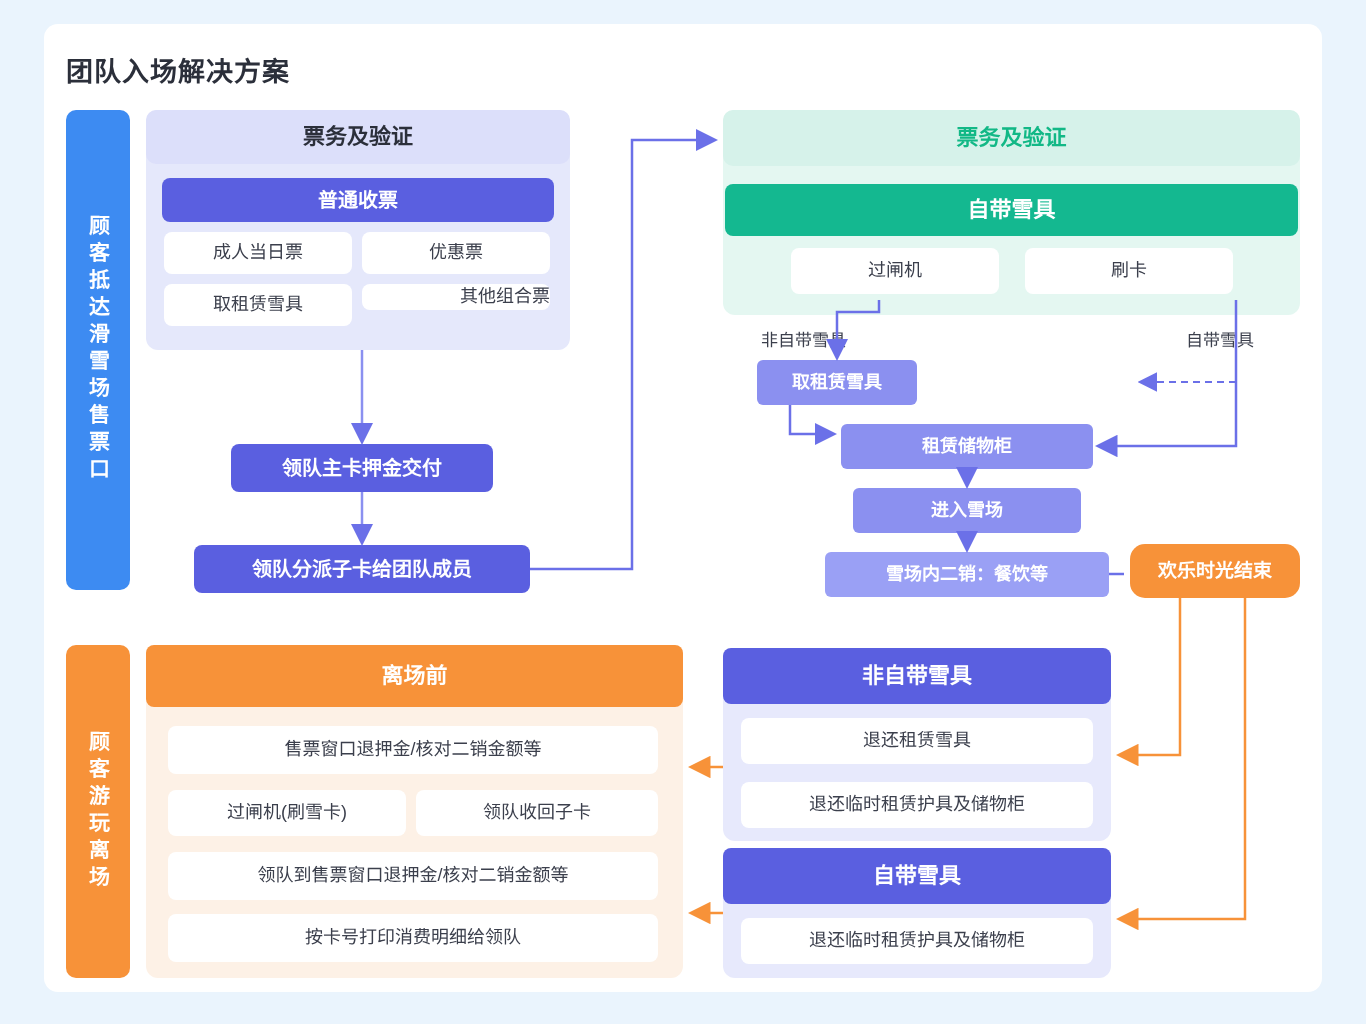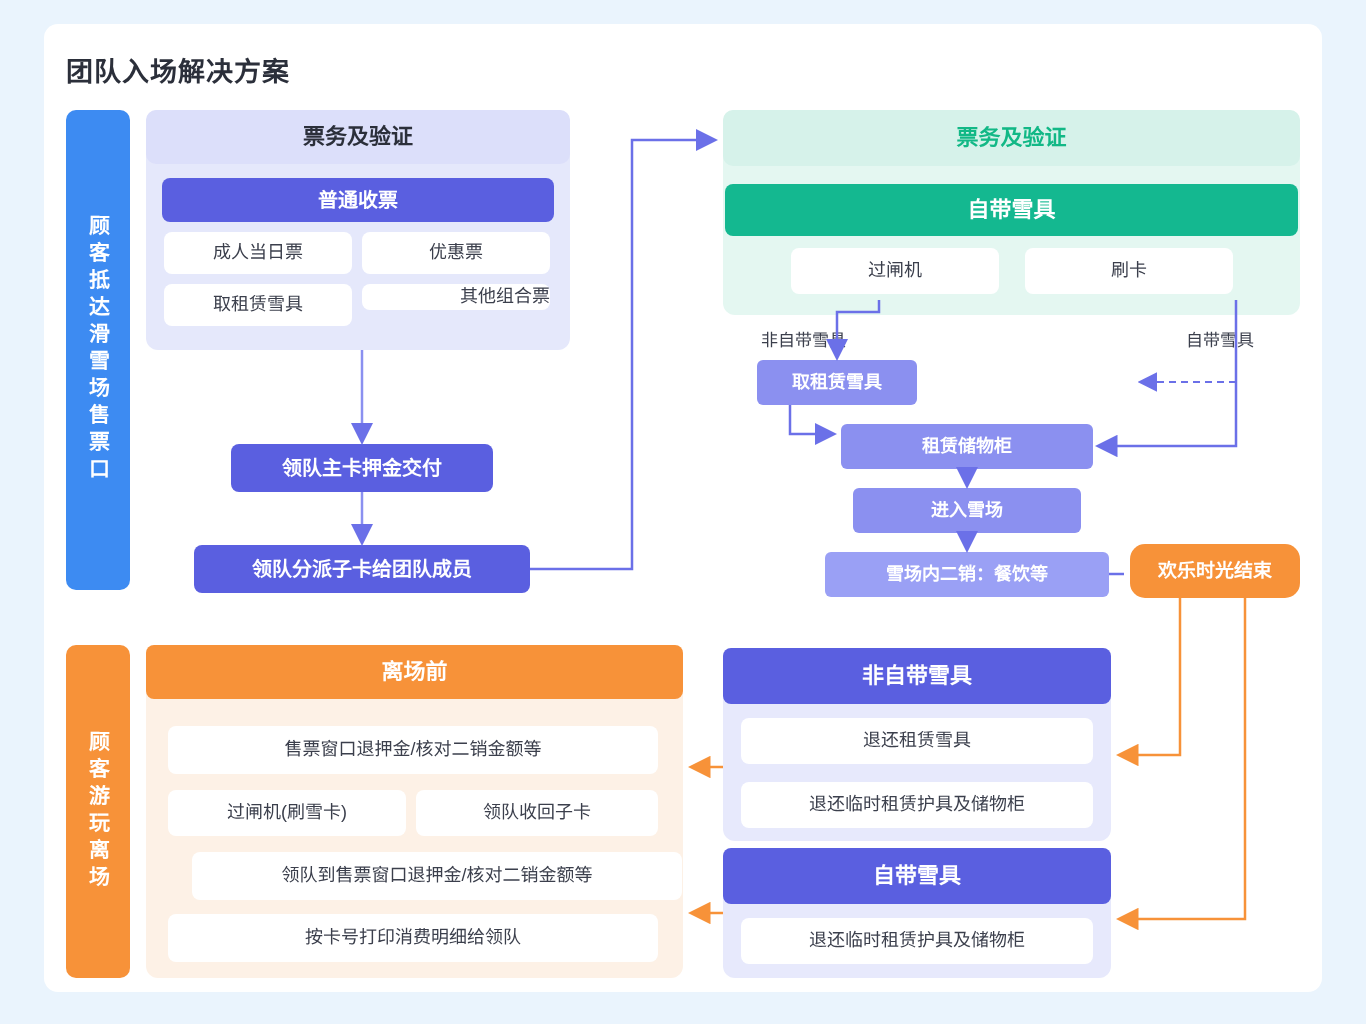--- a/index.html
+++ b/index.html
@@ -161,33 +161,33 @@
   </div>
   <div class="box btn-orange" style="left:1130px; top:544px; width:170px; height:54px;">
     <span>欢乐时光结束</span>
   </div>
 
   <div class="box railLabel" style="left:66px; top:645px; width:64px; height:333px; background:#f79239;">
     <span>顾客游玩离场</span>
   </div>
 
   <div class="box panel-orange" style="left:146px; top:645px; width:537px; height:333px;"></div>
-  <div class="box hdr-orange" style="left:146px; top:645px; width:537px; height:54px;">
+  <div class="box hdr-orange" style="left:146px; top:645px; width:537px; height:62px;">
     <span>离场前</span>
   </div>
   <div class="box white-chip" style="left:168px; top:726px; width:490px; height:48px;">
     <span>售票窗口退押金/核对二销金额等</span>
   </div>
   <div class="box white-chip" style="left:168px; top:790px; width:238px; height:46px;">
     <span>过闸机(刷雪卡)</span>
   </div>
   <div class="box white-chip" style="left:416px; top:790px; width:242px; height:46px;">
     <span>领队收回子卡</span>
   </div>
-  <div class="box white-chip" style="left:168px; top:852px; width:490px; height:48px;margin-left:24px;">
+  <div class="box white-chip" style="left:168px; top:852px; width:490px; height:48px;">
     <span>领队到售票窗口退押金/核对二销金额等</span>
   </div>
   <div class="box white-chip" style="left:168px; top:914px; width:490px; height:48px;">
     <span>按卡号打印消费明细给领队</span>
   </div>
 
   <div class="box panel-indigo" style="left:723px; top:648px; width:388px; height:193px;"></div>
   <div class="box hdr-indigo-lg" style="left:723px; top:648px; width:388px; height:56px;">
     <span>非自带雪具</span>
   </div>

